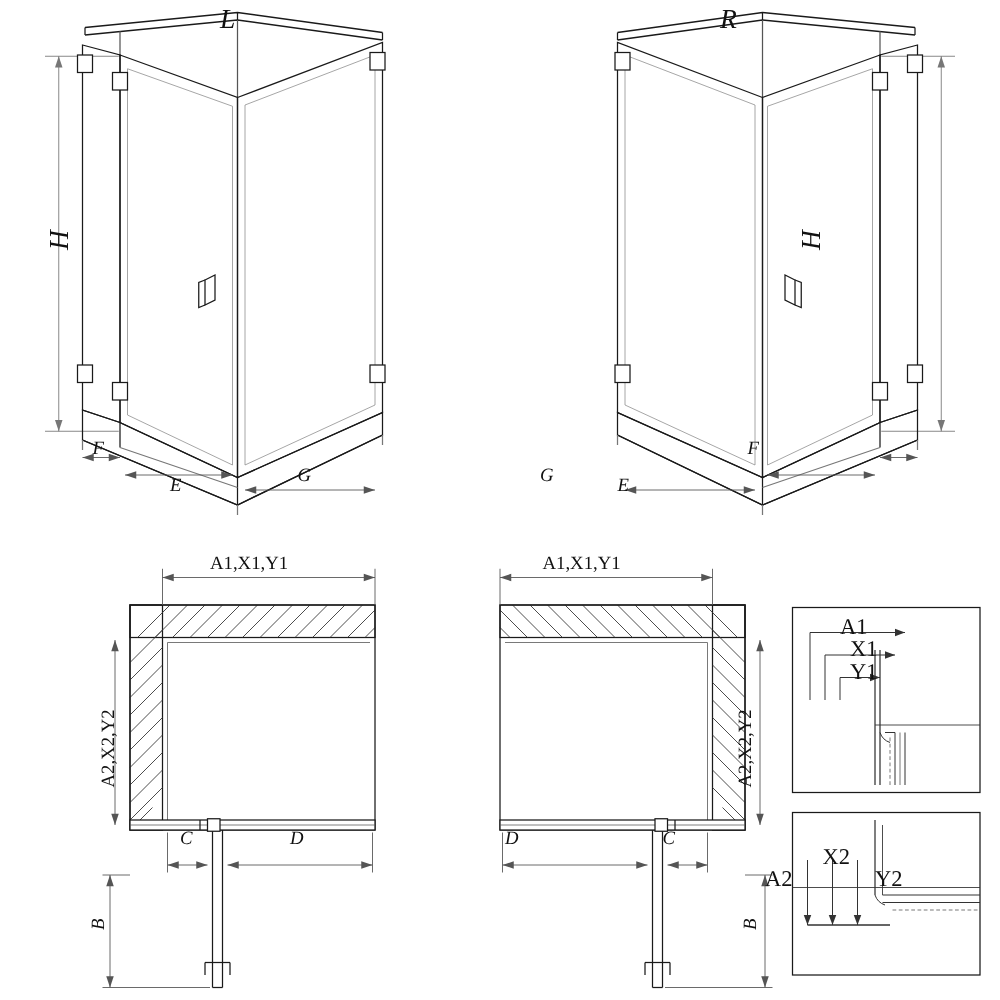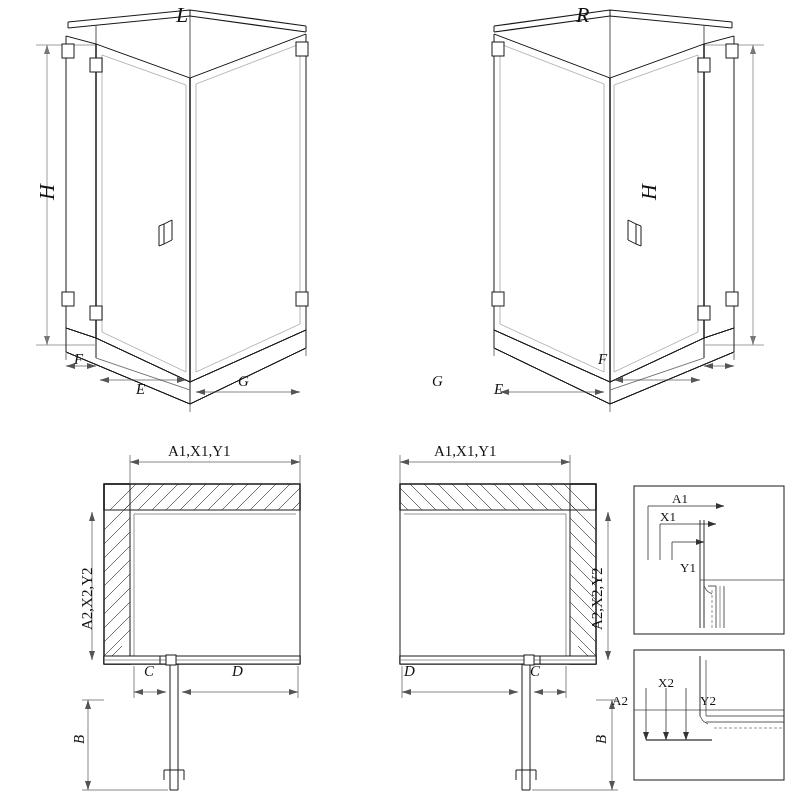--- a/index.html
+++ b/index.html
@@ -36,21 +36,21 @@
     font-style: italic;
   }
   .lbl.ital {
     font-style: italic;
   }
   .lbl.rot {
     transform-origin: 0 0;
     transform: rotate(-90deg);
   }
   .lbl.small {
-    font-size: 13px;
+    font-size: 18px;
   }
 </style>
 </head>
 <body>
 
 <div id="sheet">
 
   <svg width="800" height="800" viewBox="0 0 800 800">
     <g fill="none" stroke="#1a1a1a" stroke-width="1" stroke-linecap="butt">
 
@@ -424,20 +424,20 @@
   <div class="lbl ital" style="left:144px; top:664px;">C</div>
   <div class="lbl ital" style="left:232px; top:664px;">D</div>
 
   <div class="lbl ital" style="left:404px; top:664px;">D</div>
   <div class="lbl ital" style="left:530px; top:664px;">C</div>
 
   <div class="lbl rot ital" style="left:72px; top:744px;">B</div>
   <div class="lbl rot ital" style="left:594px; top:744px;">B</div>
 
   <div class="lbl small" style="left:672px; top:492px;">A1</div>
-  <div class="lbl small" style="left:660px; top:510px;">X1</div>
-  <div class="lbl small" style="left:680px; top:528px;margin-top:33px;">Y1</div>
+  <div class="lbl small" style="left:680px; top:510px;">X1</div>
+  <div class="lbl small" style="left:680px; top:528px;">Y1</div>
 
   <div class="lbl small" style="left:612px; top:694px;">A2</div>
   <div class="lbl small" style="left:658px; top:676px;text-align:right;">X2</div>
   <div class="lbl small" style="left:700px; top:694px;">Y2</div>
 
 </div>
 
 </body></html>

